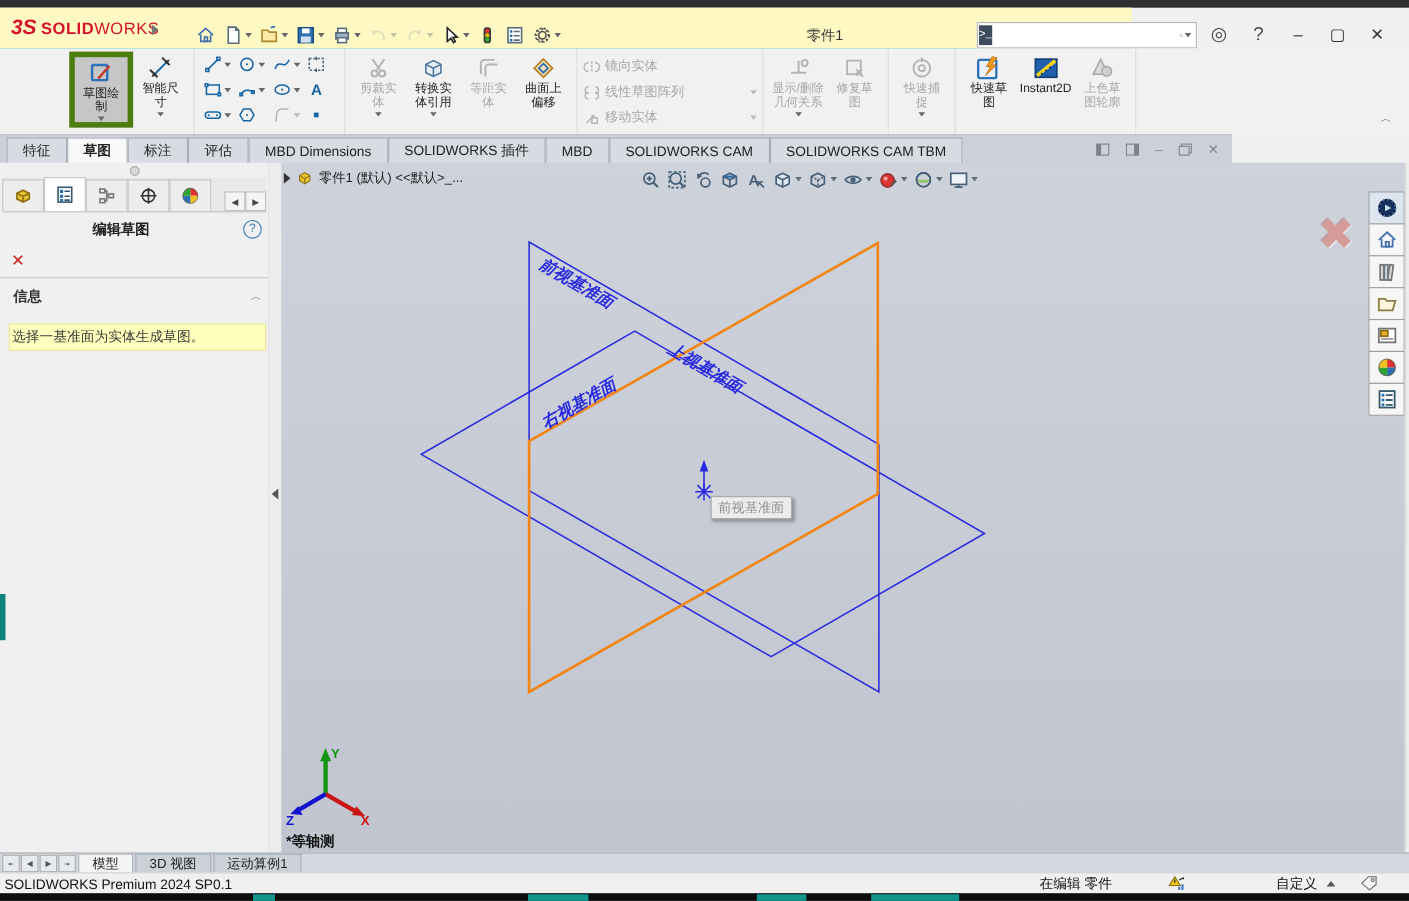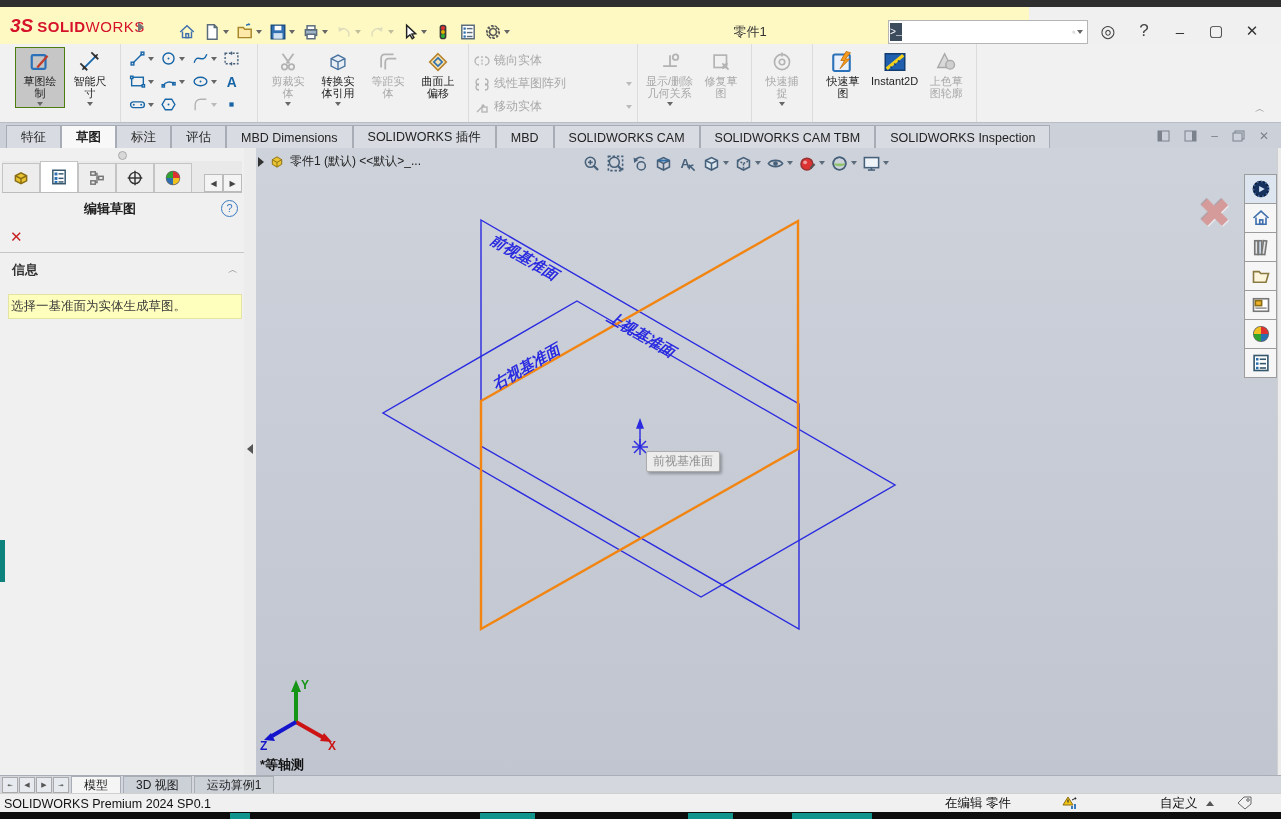--- a/index.html
+++ b/index.html
@@ -24,31 +24,31 @@
   #search-prompt{width:19px;height:18px;margin:1px;background:#3c4c5c;color:#fff;font-family:"Liberation Mono","DejaVu Sans Mono",monospace;font-size:10px;display:flex;align-items:center;justify-content:center;}
   #search-input{flex:1;border:0;outline:none;font-size:12.5px;color:#444;padding:0 4px;background:transparent;margin-top:43px;}
   #search-input::placeholder{color:#777;}
   #win-icons{left:1090px;top:10px;height:28px;display:flex;align-items:center;}
   #win-icons .wbtn{width:36px;text-align:center;font-size:15px;color:#333;}
   
   #ribbon{left:0;top:44px;width:1281px;height:78px;background:#f1f1f1;display:flex;align-items:stretch;padding-left:10px;box-sizing:border-box;}
   .rgroup{display:flex;align-items:flex-start;padding:3px 5px 0 5px;border-right:1px solid #dcdcdc;}
   .bigbtn{min-width:44px;padding:1px 2px;display:flex;flex-direction:column;align-items:center;font-size:11px;line-height:12px;color:#222;text-align:center;white-space:pre-line;border:1px solid transparent;}
   .bigbtn .bicon{height:26px;display:flex;align-items:center;}
-  .bigbtn.active{background:#c6c6c6;border:1px solid #4d7c0f;}
+  .bigbtn.active{background:#c6c6c6;border:5px solid #4d7c0f;margin-left:48px;}
   .bigbtn.dis{color:#a8a8a8;justify-content:space-between;}
   .bigbtn .caret{margin:3px 0 0 0;}
   .gridcol{display:flex;flex-direction:column;justify-content:flex-start;margin:0 1px;}
   .gcell{height:23px;display:flex;align-items:center;gap:1px;padding:0 2px;}
   .listcol{display:flex;flex-direction:column;margin-top:2px;}
   .listbtn{height:23px;display:flex;align-items:center;gap:4px;font-size:12px;color:#a8a8a8;width:158px;}
   .listbtn .lcaret{margin-left:auto;}
   #ribbon-collapse{left:1252px;top:104px;width:16px;height:12px;color:#666;font-size:10px;text-align:center;line-height:10px;}
   
-  #tabrow{left:0;top:122px;width:1281px;height:26px;background:#ccd1d9;border-top:1px solid #b9bec6;display:flex;align-items:flex-end;}
+  #tabrow{left:0;top:122px;width:1120px;height:26px;background:#ccd1d9;border-top:1px solid #b9bec6;display:flex;align-items:flex-end;}
   #tabs{display:flex;height:24px;margin-left:6px;}
   .rtab{padding:0 14px;font-size:12.5px;color:#222;background:#d8dce2;border:1px solid #a8adb5;border-bottom:none;display:flex;align-items:center;}
   .rtab.active{background:#f8f8f8;font-weight:bold;}
   #tab-winctrl{margin-left:auto;margin-right:12px;display:flex;align-items:center;gap:14px;height:100%;color:#7b828c;font-size:12px;}
   
   #main{left:0;top:148px;width:1281px;height:627px;}
   #panel{left:0;top:0;width:244px;height:627px;background:#f0f0f0;border-right:1px solid #c9c9c9;}
   #panel-dot{left:118px;top:3px;width:7px;height:7px;border-radius:50%;background:#d8d8d8;border:1px solid #aaa;}
   #ptabs{left:2px;top:13px;width:240px;height:31px;display:flex;align-items:flex-end;border-bottom:1px solid #bdbdbd;background:#e9e9e9;}
   .ptab{width:36px;height:28px;display:flex;align-items:center;justify-content:center;border:1px solid #c4c4c4;border-bottom:none;background:#ededed;}
@@ -433,21 +433,20 @@
     <div id="tabs">
         <div class="rtab">特征</div>
         <div class="rtab active">草图</div>
         <div class="rtab">标注</div>
         <div class="rtab">评估</div>
         <div class="rtab">MBD Dimensions</div>
         <div class="rtab">SOLIDWORKS 插件</div>
         <div class="rtab">MBD</div>
         <div class="rtab">SOLIDWORKS CAM</div>
         <div class="rtab">SOLIDWORKS CAM TBM</div>
-        <div class="rtab">SOLIDWORKS Inspection</div>
       </div>
     <div id="tab-winctrl">
       <svg width="13" height="12" viewBox="0 0 13 12">
           <rect x="1" y="1" width="11" height="10" fill="none" stroke="#7b828c"></rect>
           <rect x="1" y="1" width="4" height="10" fill="#7b828c"></rect>
         </svg>
       <svg width="13" height="12" viewBox="0 0 13 12">
           <rect x="1" y="1" width="11" height="10" fill="none" stroke="#7b828c"></rect>
           <rect x="8" y="1" width="4" height="10" fill="#7b828c"></rect>
         </svg>

